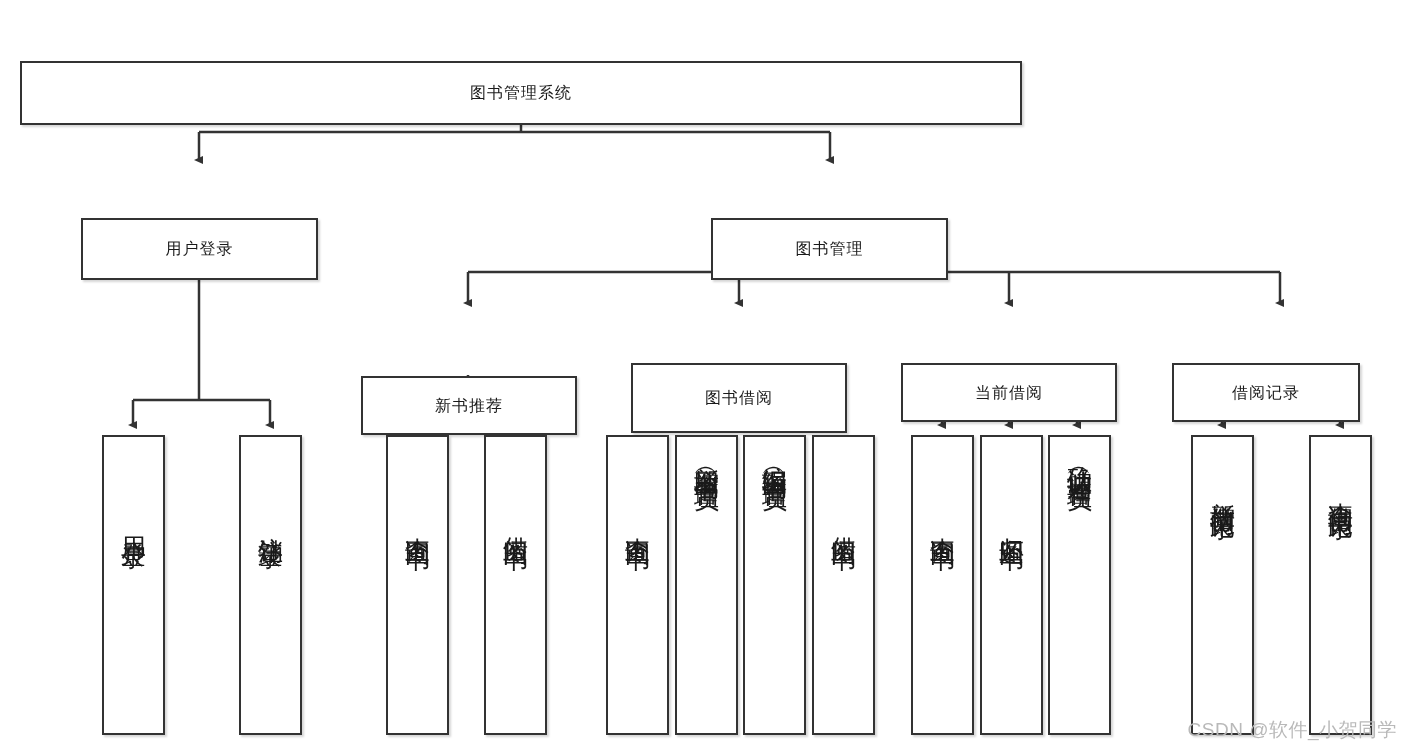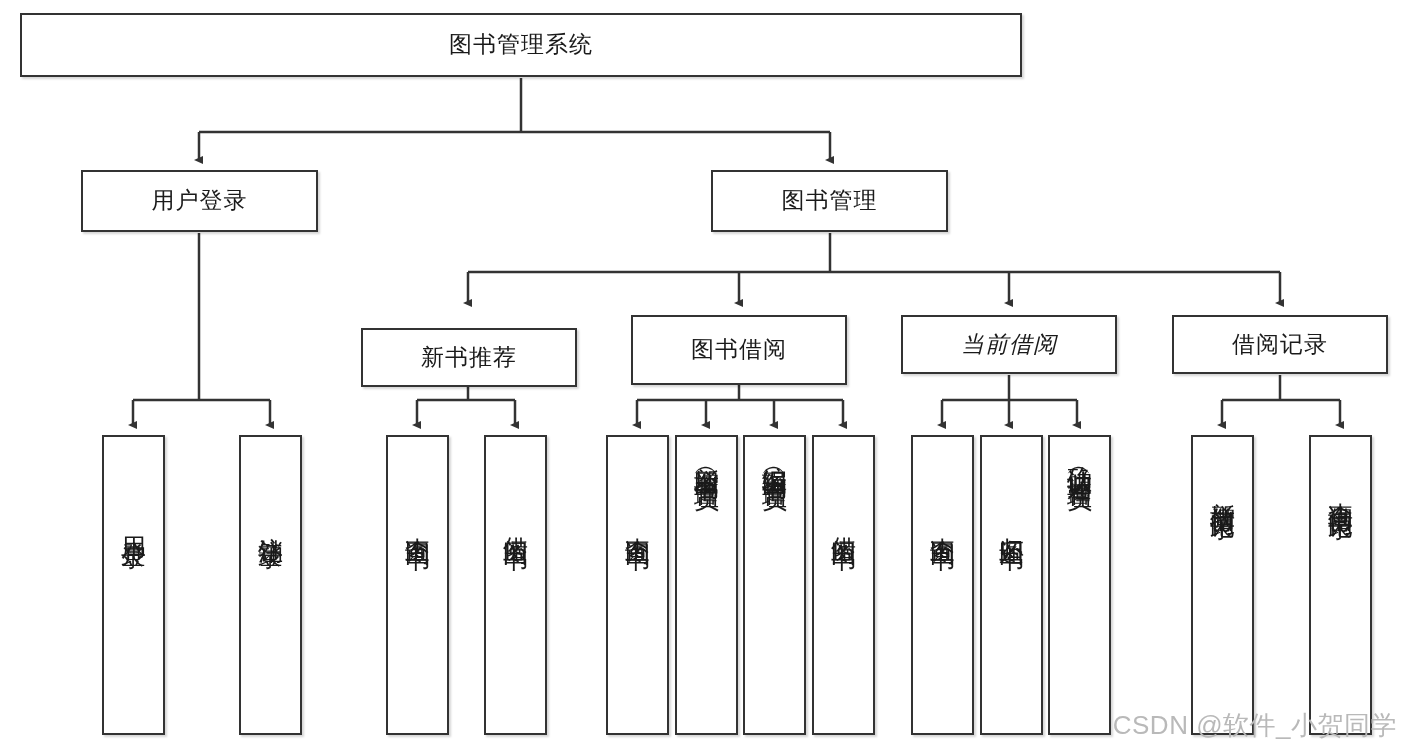--- a/index.html
+++ b/index.html
@@ -31,42 +31,43 @@
     box-sizing: border-box;
     border: 2.5px solid #333333;
     background: #ffffff;
     box-shadow: 2px 2px 2px rgba(0,0,0,0.16);
     display: flex;
     align-items: center;
     justify-content: center;
     color: #1a1a1a;
   }
   .node.horiz {
-    font-size: 23px;
+    font-size: 16px;
     letter-spacing: 1px;
     line-height: 1.2;
+    margin-top: 48px;
   }
   .node.vert {
     align-items: flex-start;
     justify-content: center;
     padding-top: 14px;
   }
   .node.vert .vtext {
     writing-mode: vertical-rl;
     text-orientation: upright;
     font-size: 25px;
     line-height: 1.08;
     letter-spacing: 3px;
     white-space: nowrap;
   }
   .watermark {
     position: absolute;
     right: 8px;
     bottom: 4px;
-    font-size: 26px;
+    font-size: 19px;
     color: #b9b9b9;
     letter-spacing: 0.5px;
     white-space: nowrap;
   }
 </style>
 </head>
 <body>
 
 <div id="canvas">
 
@@ -130,24 +131,24 @@
   <div class="node horiz" style="left:711px; top:170px; width:237px; height:62px;text-align:center;">
     <span>图书管理</span>
   </div>
 
   <div class="node horiz" style="left:361px; top:328px; width:216px; height:59px;">
     <span>新书推荐</span>
   </div>
   <div class="node horiz" style="left:631px; top:315px; width:216px; height:70px;">
     <span>图书借阅</span>
   </div>
-  <div class="node horiz" style="left:901px; top:315px; width:216px; height:59px;font-style:italic;">
+  <div class="node horiz" style="left:901px; top:315px; width:216px; height:59px;">
     <span>当前借阅</span>
   </div>
-  <div class="node horiz" style="left:1172px; top:315px; width:216px; height:59px;">
+  <div class="node horiz" style="left:1172px; top:315px; width:188px; height:59px;">
     <span>借阅记录</span>
   </div>
 
   <div class="node vert" style="left:102px; top:435px; width:63px; height:300px; padding-top:80px;">
     <span class="vtext">用户登录</span>
   </div>
   <div class="node vert" style="left:239px; top:435px; width:63px; height:300px; padding-top:80px;">
     <span class="vtext">注销登录</span>
   </div>
 

